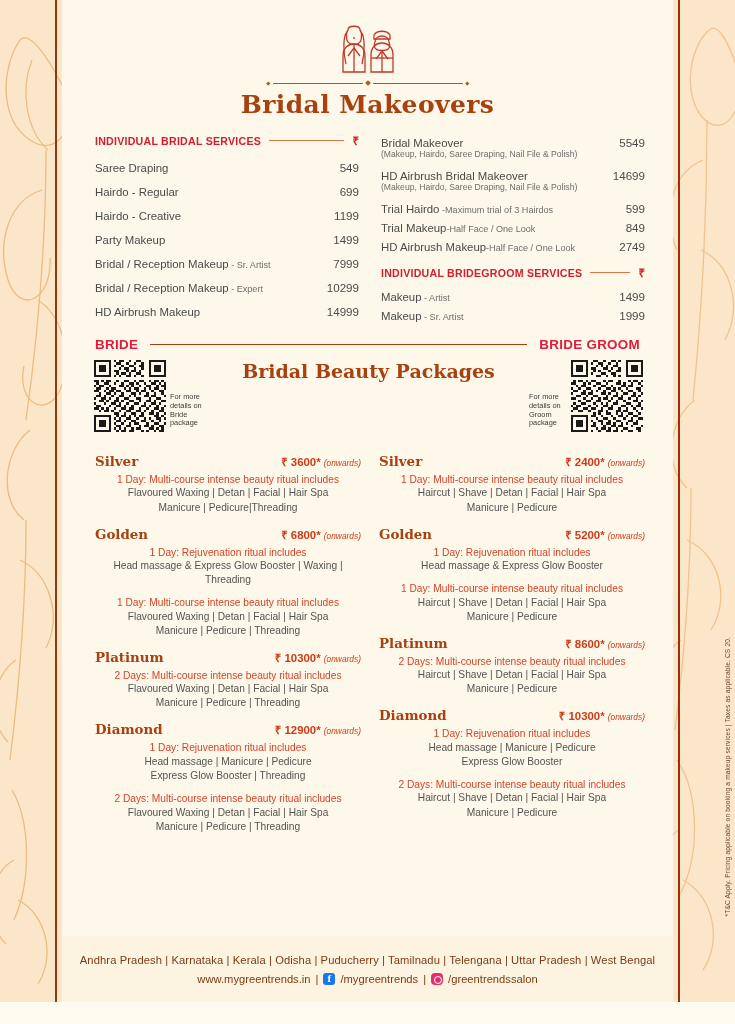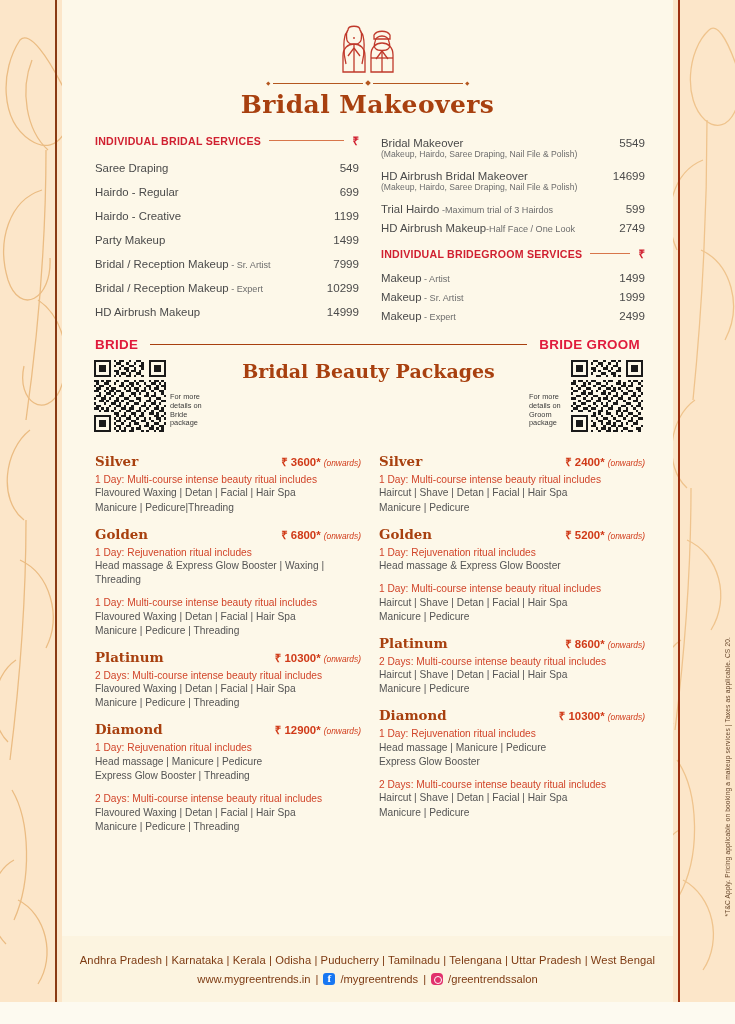--- a/index.html
+++ b/index.html
@@ -69,21 +69,21 @@
   
   .pw{display:flex;justify-content:space-between;padding:8px 30px 0 32px;}
   .qrblock{display:flex;align-items:flex-end;gap:4px;}
   .qr{width:72px;height:72px;}
   .qrcap{font-size:7.4px;line-height:1.18;color:#3b3b3b;padding-bottom:4px;width:38px;}
   .pwtitle{text-align:center;font-family:"DejaVu Serif",serif;font-weight:700;color:#a8400f;line-height:1.18;flex:1;}
   .pwtitle .l1{font-size:19px;}
   .pwtitle .l2{font-size:19px;}
 
   
-  .packs{display:flex;padding:10px 28px 0 33px;gap:18px;}
+  .packs{display:flex;padding:10px 28px 0 33px;gap:18px;text-align:center;}
   .pcol{flex:1;min-width:0;}
   .phead{display:flex;align-items:baseline;justify-content:space-between;margin-top:11px;}
   .pname{font-family:"DejaVu Serif",serif;font-weight:700;font-size:13.4px;color:#a8400f;}
   .pprice{font-size:11.4px;color:#d03a18;font-weight:700;white-space:nowrap;}
   .pprice .ow{font-size:8.4px;font-style:italic;font-weight:400;margin-top:38px;}
   .rit{font-size:10.2px;color:#d1452a;margin-top:4px;line-height:1.32;}
   .items{font-size:10.2px;color:#545454;line-height:1.38;}
   .blk{margin-top:9px;}
 
   
@@ -209,41 +209,41 @@
           <span class="nm">HD Airbrush Bridal Makeover</span>
           <span class="pr">14699</span>
         </div>
         <div class="note">(Makeup, Hairdo, Saree Draping, Nail File &amp; Polish)</div>
 
         <div class="row rowtight">
           <span class="nm"><span>Trial Hairdo</span><span class="sub"> -Maximum trial of 3 Hairdos</span></span>
           <span class="pr">599</span>
         </div>
         <div class="row rowtight">
+          <span class="nm"><span>Trial Makeup</span><span class="sub">-Half Face / One Look</span></span>
+          <span class="pr">849</span>
+        </div>
+        <div class="row rowtight">
           <span class="nm"><span>HD Airbrush Makeup</span><span class="sub">-Half Face / One Look</span></span>
           <span class="pr">2749</span>
         </div>
 
         <div class="gap"></div>
         <div class="sec-head">
           <span class="lbl">INDIVIDUAL BRIDEGROOM SERVICES</span>
           <span class="ln"></span>
           <span class="rupee">₹</span>
         </div>
         <div class="row rowtight">
           <span class="nm"><span>Makeup</span><span class="sub"> - Artist</span></span>
           <span class="pr">1499</span>
         </div>
         <div class="row rowtight">
           <span class="nm"><span>Makeup</span><span class="sub"> - Sr. Artist</span></span>
           <span class="pr">1999</span>
-        </div>
-        <div class="row rowtight">
-          <span class="nm"><span>Makeup</span><span class="sub"> - Expert</span></span>
-          <span class="pr">2499</span>
         </div>
       </div>
     </div>
 
     <div class="bg-bar">
       <span class="lbl">BRIDE</span>
       <span class="ln"></span>
       <span class="lbl">BRIDE GROOM</span>
     </div>
 

